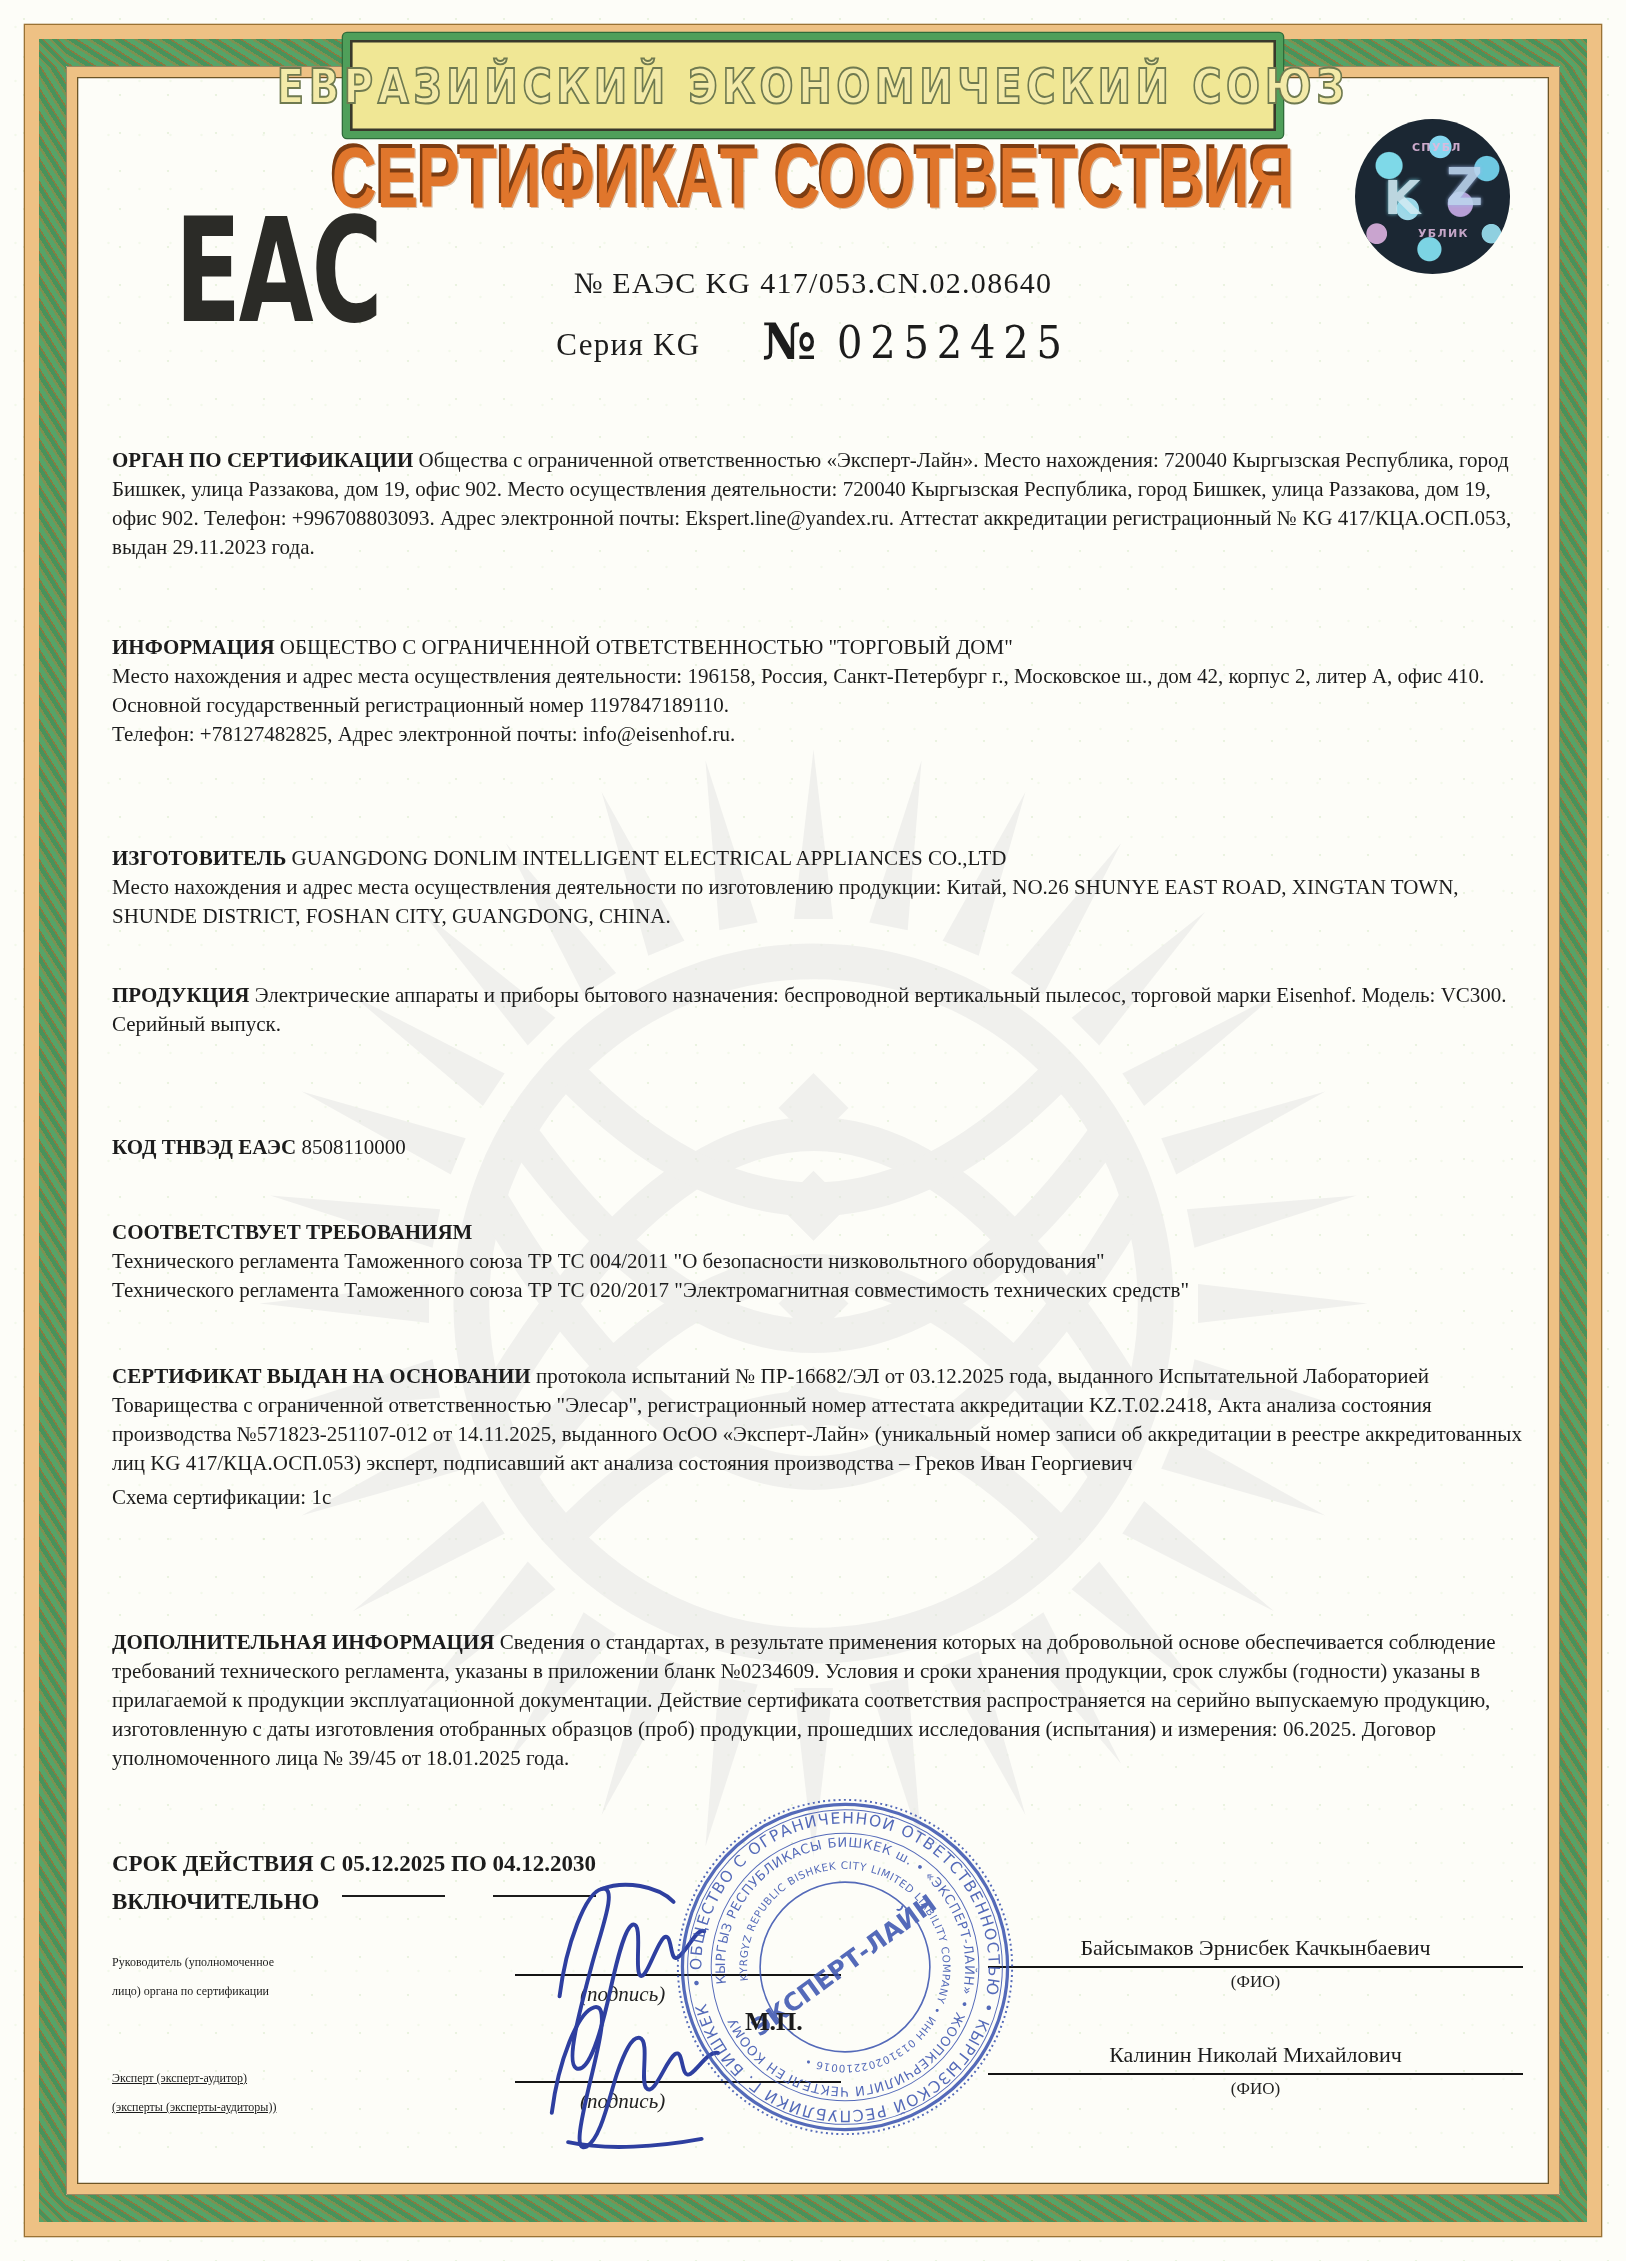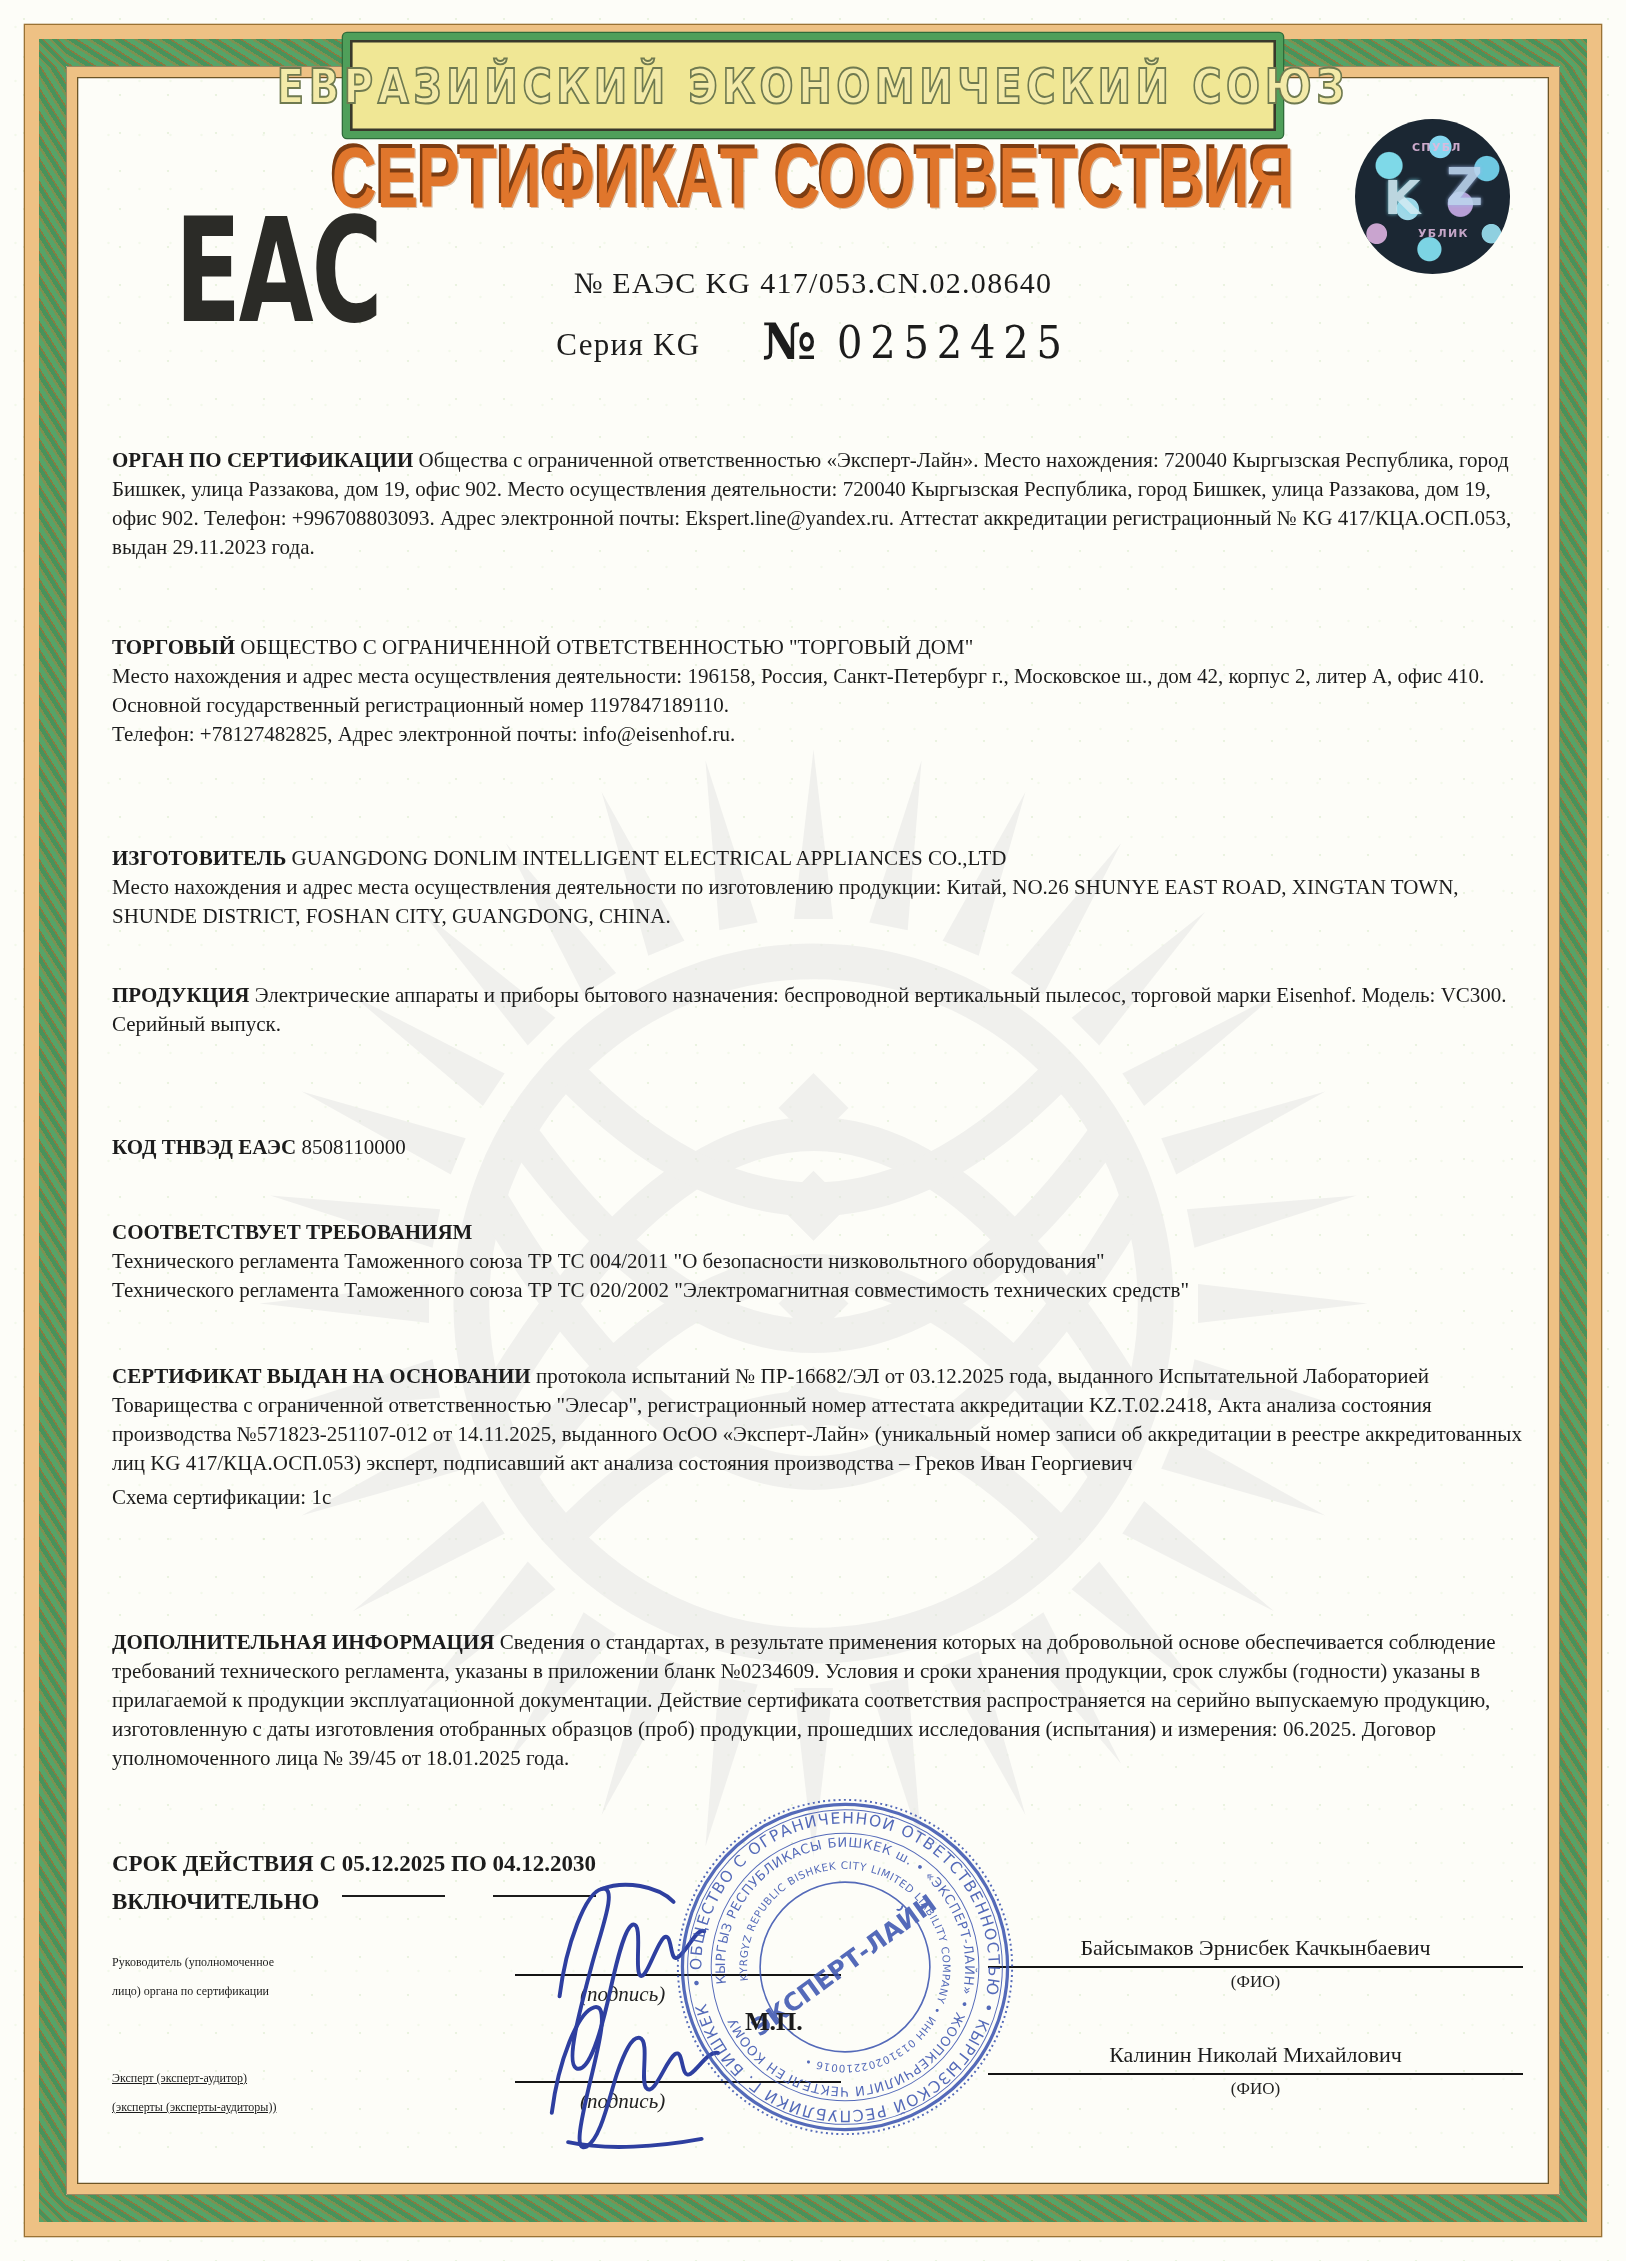--- a/index.html
+++ b/index.html
@@ -197,21 +197,21 @@
       <rect x="-38" y="112" width="76" height="76" transform="rotate(45 0 150)"></rect>
     </g>
   </svg>
 
   <p class="sec s-organ">
     <span class="h">ОРГАН ПО СЕРТИФИКАЦИИ</span>
     <span>Общества с ограниченной ответственностью «Эксперт-Лайн». Место нахождения: 720040 Кыргызская Республика, город Бишкек, улица Раззакова, дом 19, офис 902. Место осуществления деятельности: 720040 Кыргызская Республика, город Бишкек, улица Раззакова, дом 19, офис 902. Телефон: +996708803093. Адрес электронной почты: Ekspert.line@yandex.ru. Аттестат аккредитации регистрационный № KG 417/КЦА.ОСП.053, выдан 29.11.2023 года.</span>
   </p>
 
   <p class="sec s-app">
-    <span class="h">ТОРГОВЫЙ</span>
+    <span class="h">ИНФОРМАЦИЯ</span>
     <span>ОБЩЕСТВО С ОГРАНИЧЕННОЙ ОТВЕТСТВЕННОСТЬЮ "ТОРГОВЫЙ ДОМ"</span><br>
     <span>Место нахождения и адрес места осуществления деятельности: 196158, Россия, Санкт-Петербург г., Московское ш., дом 42, корпус 2, литер А, офис 410.</span><br>
     <span>Основной государственный регистрационный номер 1197847189110.</span><br>
     <span>Телефон: +78127482825, Адрес электронной почты: info@eisenhof.ru.</span>
   </p>
 
   <p class="sec s-man">
     <span class="h">ИЗГОТОВИТЕЛЬ</span>
     <span>GUANGDONG DONLIM INTELLIGENT ELECTRICAL APPLIANCES CO.,LTD</span><br>
     <span>Место нахождения и адрес места осуществления деятельности по изготовлению продукции: Китай, NO.26 SHUNYE EAST ROAD, XINGTAN TOWN, SHUNDE DISTRICT, FOSHAN CITY, GUANGDONG, CHINA.</span>
@@ -224,21 +224,21 @@
   </p>
 
   <p class="sec s-code">
     <span class="h">КОД ТНВЭД ЕАЭС</span>
     <span>8508110000</span>
   </p>
 
   <p class="sec s-comp">
     <span class="h">СООТВЕТСТВУЕТ ТРЕБОВАНИЯМ</span><br>
     <span>Технического регламента Таможенного союза ТР ТС 004/2011 "О безопасности низковольтного оборудования"</span><br>
-    <span>Технического регламента Таможенного союза ТР ТС 020/2002 "Электромагнитная совместимость технических средств"</span>
+    <span>Технического регламента Таможенного союза ТР ТС 020/2017 "Электромагнитная совместимость технических средств"</span>
   </p>
 
   <p class="sec s-basis">
     <span class="h">СЕРТИФИКАТ ВЫДАН НА ОСНОВАНИИ</span>
     <span>протокола испытаний № ПР-16682/ЭЛ от 03.12.2025 года, выданного Испытательной Лабораторией Товарищества с ограниченной ответственностью "Элесар", регистрационный номер аттестата аккредитации KZ.T.02.2418, Акта анализа состояния производства №571823-251107-012 от 14.11.2025, выданного ОсОО «Эксперт-Лайн» (уникальный номер записи об аккредитации в реестре аккредитованных лиц KG 417/КЦА.ОСП.053) эксперт, подписавший акт анализа состояния производства – Греков Иван Георгиевич</span>
     <span class="schema-line">Схема сертификации: 1с</span>
   </p>
 
   <p class="sec s-add">
     <span class="h">ДОПОЛНИТЕЛЬНАЯ ИНФОРМАЦИЯ</span>

